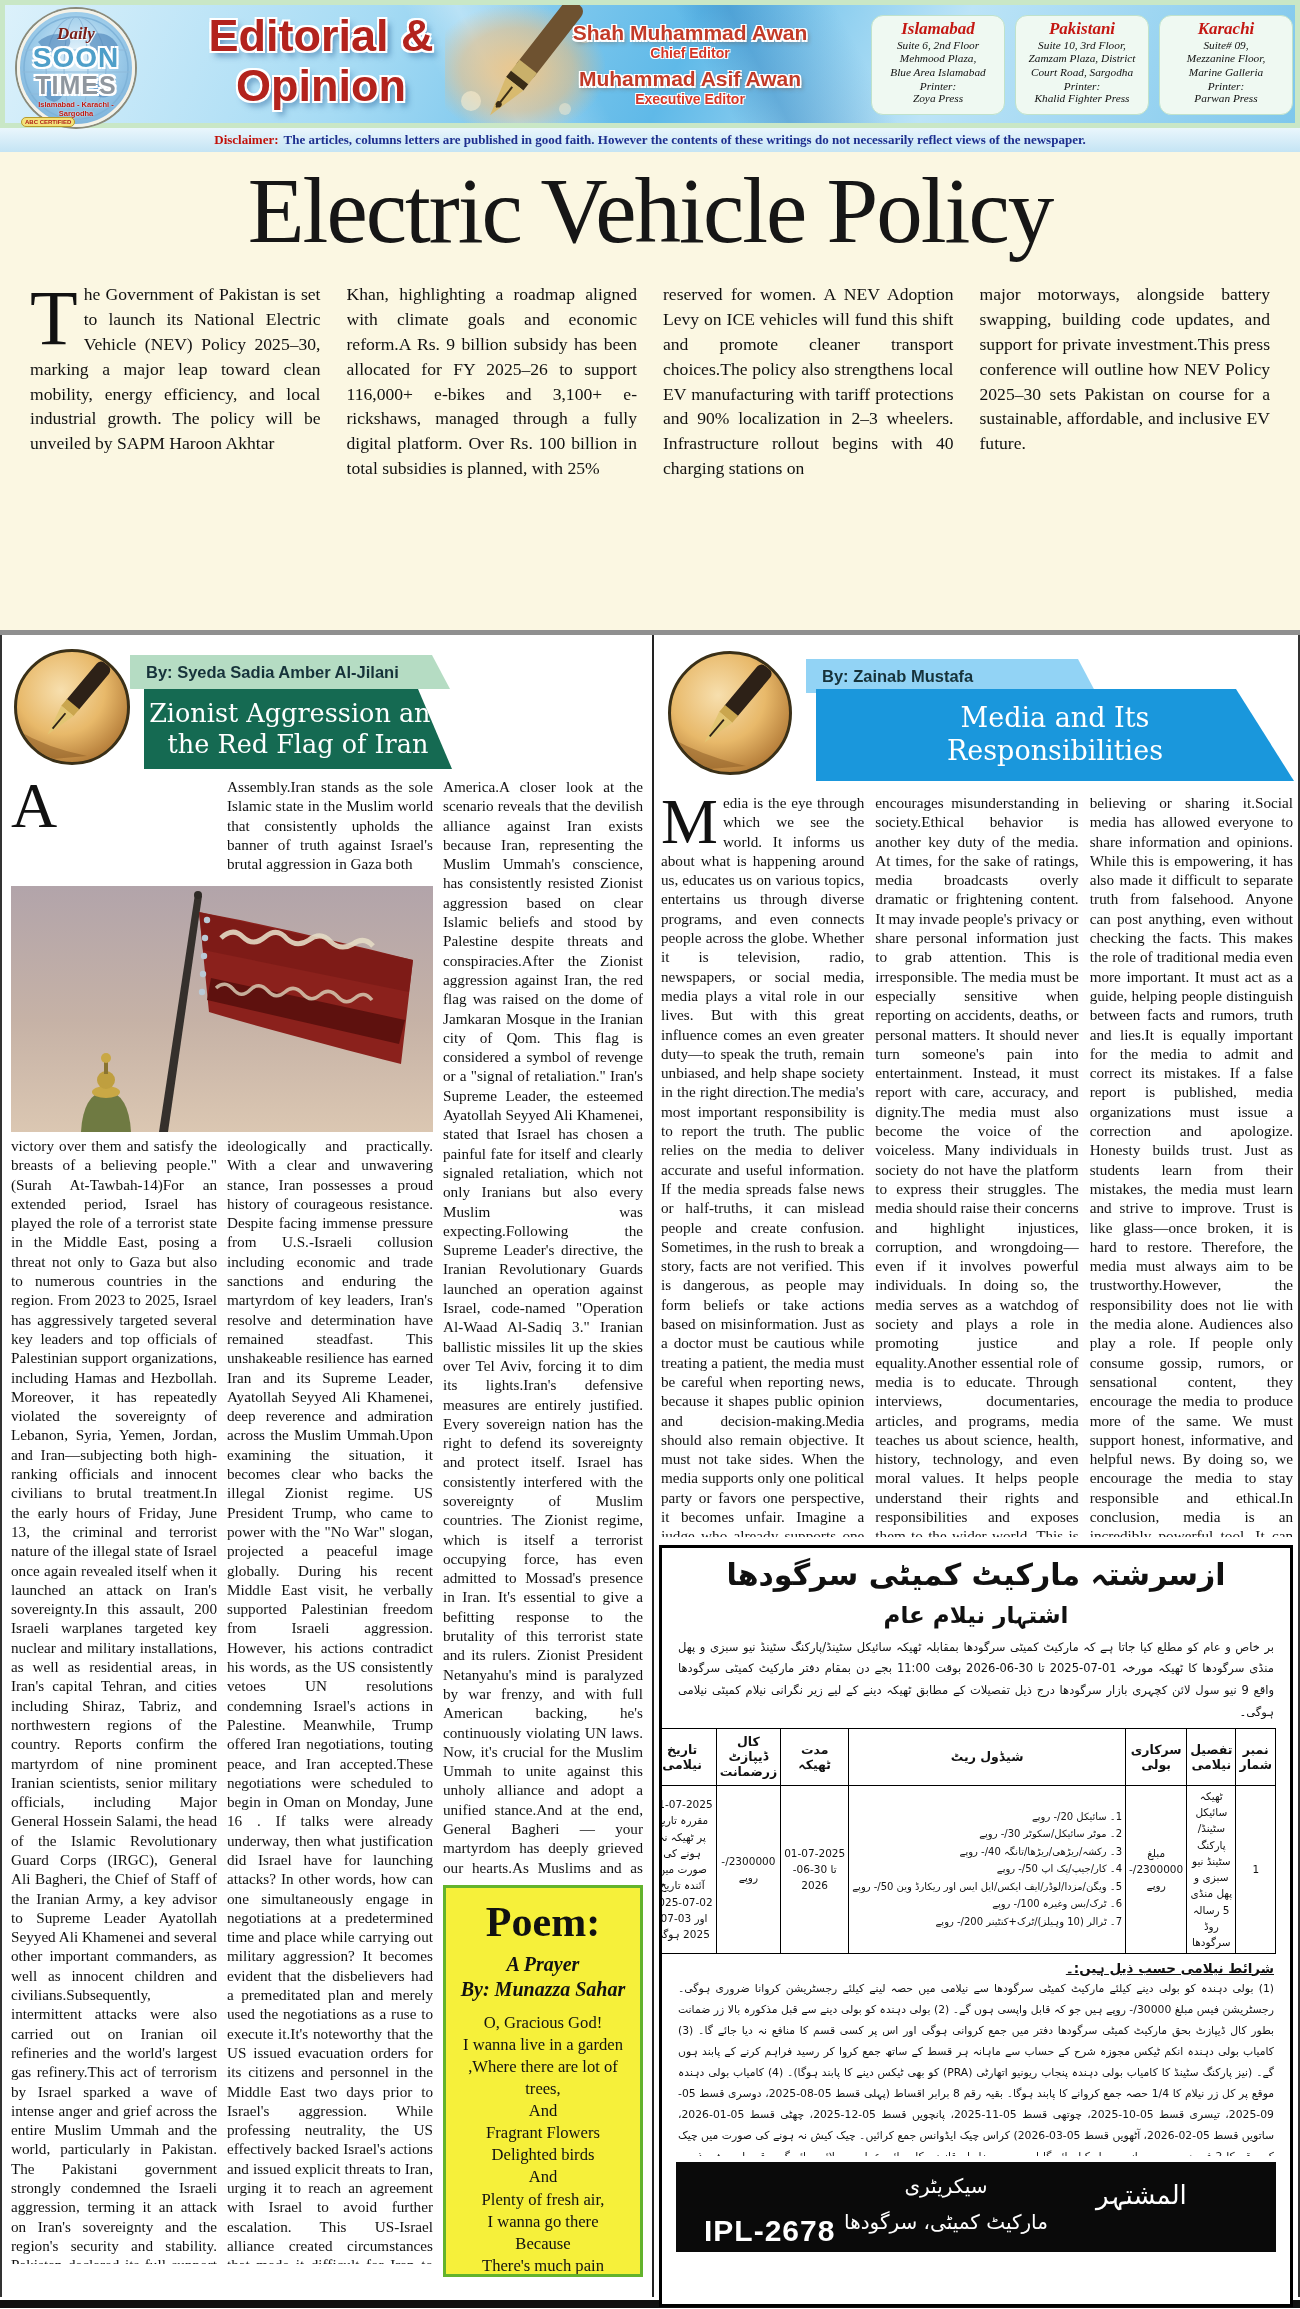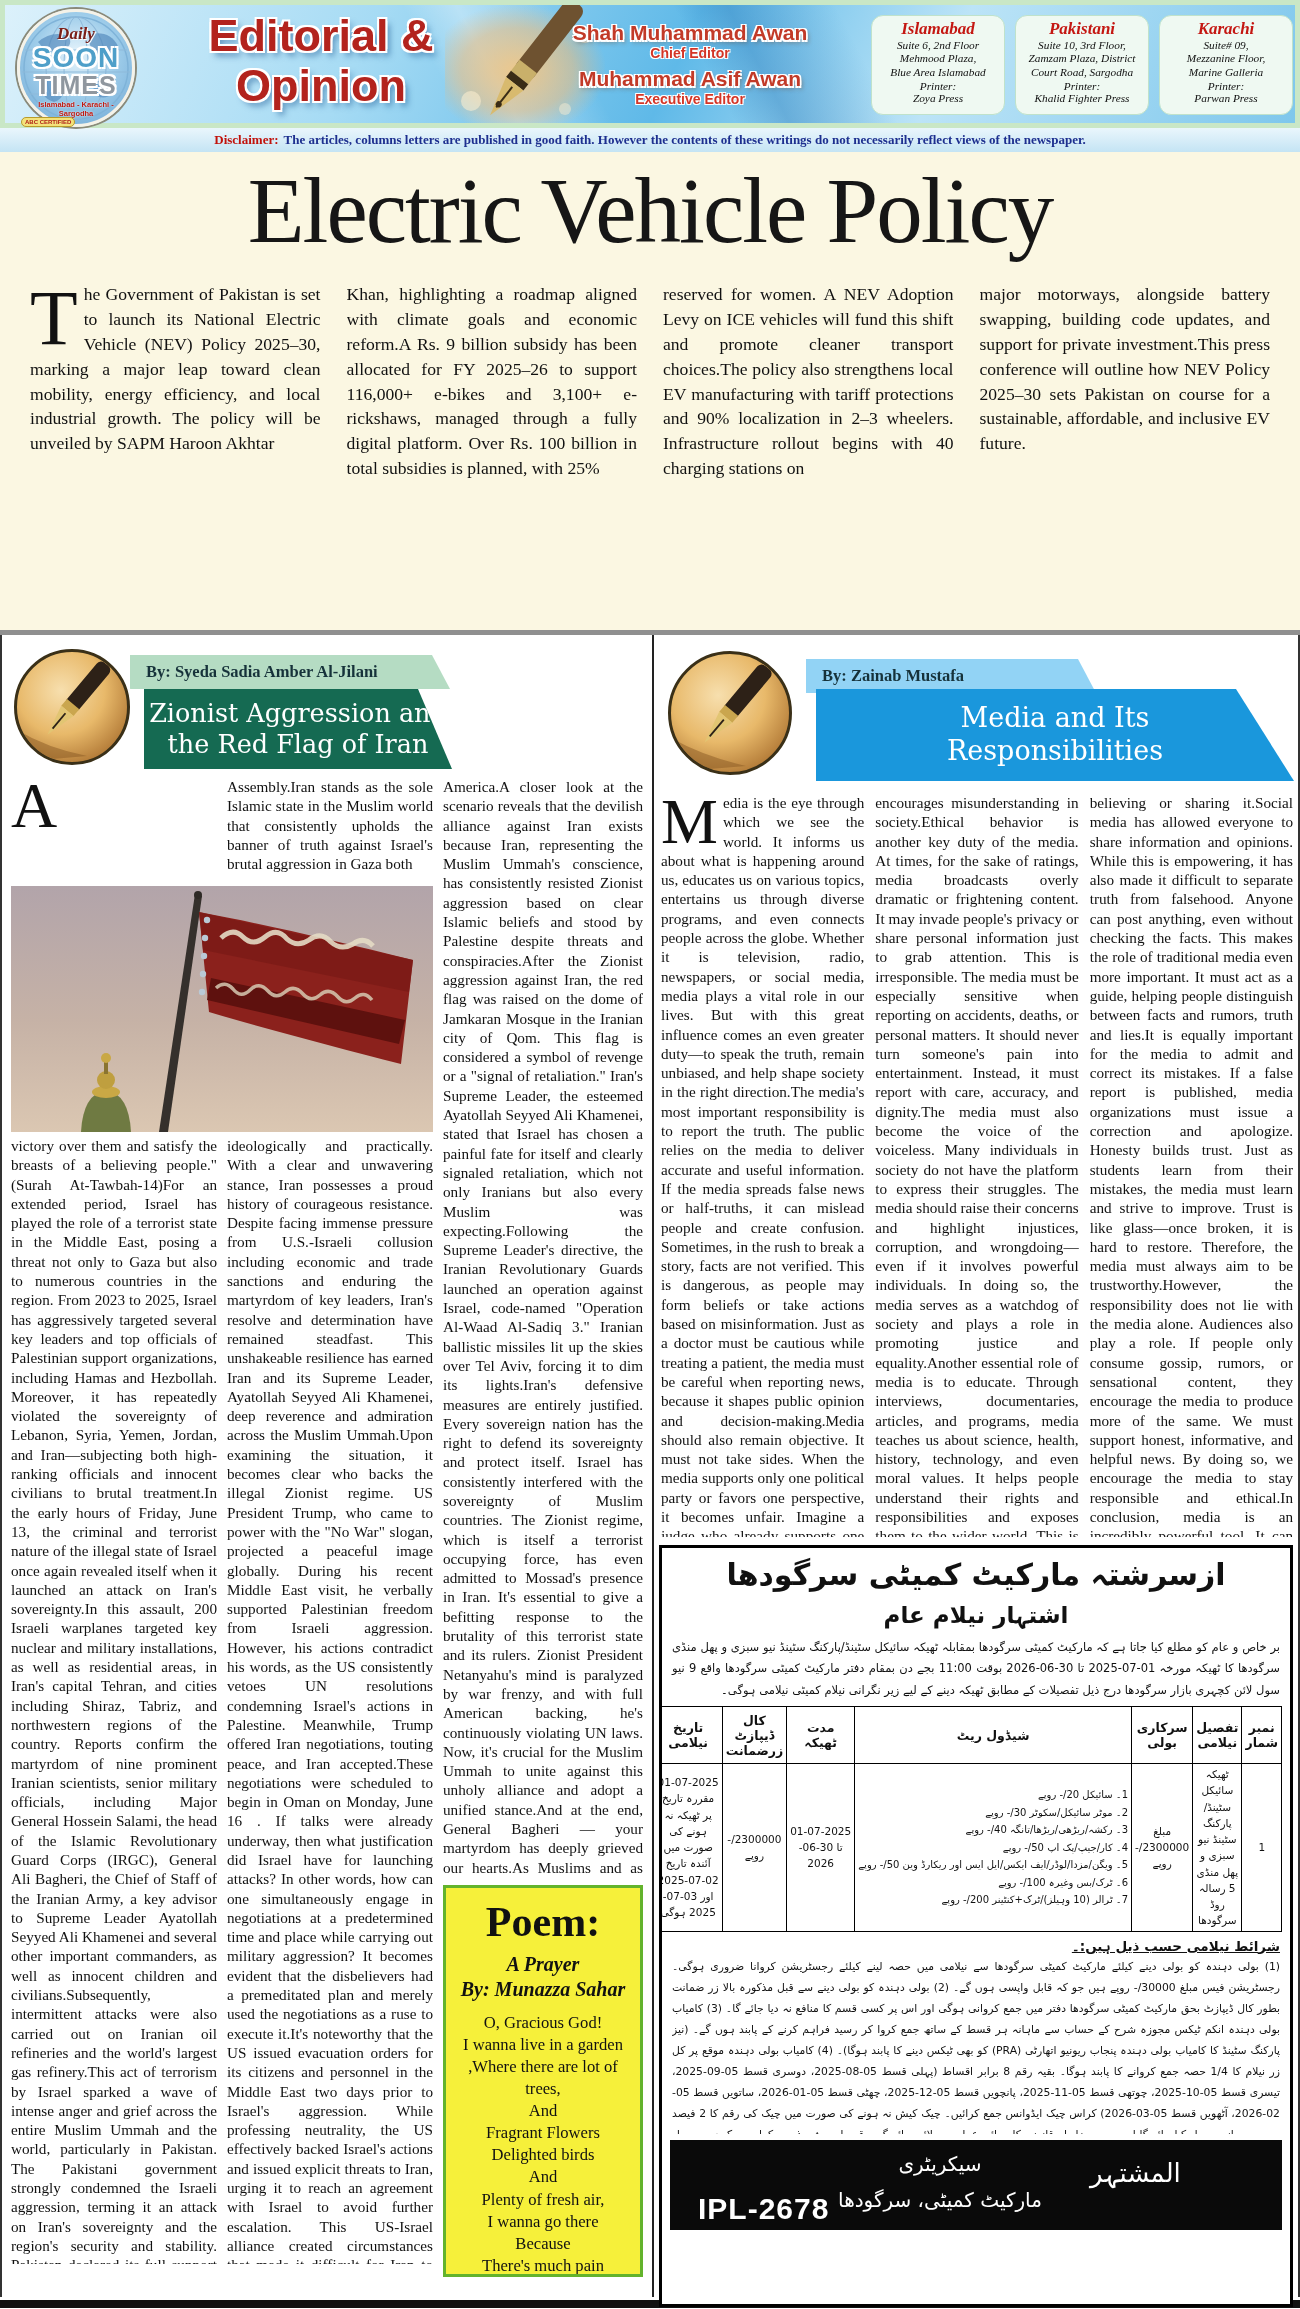--- a/index.html
+++ b/index.html
@@ -63,21 +63,21 @@
   
   .articles{display:flex;height:1662px;border-left:2px solid #333;border-right:2px solid #333;box-sizing:border-box;}
   .zionist{width:652px;border-right:2px solid #222;box-sizing:border-box;position:relative;padding-top:8px;}
   .media{width:646px;box-sizing:border-box;position:relative;padding-top:8px;}
   
   .art-header{position:relative;height:128px;}
   .pen-oval{position:absolute;width:110px;height:110px;border-radius:50%;
     background:radial-gradient(circle at 40% 35%,#f7dfae 0%,#e8b96a 45%,#a96f2e 85%,#8a5a24 100%);
     border:3px solid #3a3018;box-shadow:0 0 0 3px #fff;z-index:3;overflow:hidden;}
   .pen-oval svg{position:absolute;inset:0;}
-  .banner-by{position:absolute;height:34px;font-family:Liberation Serif, serif;font-weight:bold;
+  .banner-by{position:absolute;height:34px;font-family:Liberation Sans, sans-serif;font-weight:bold;
     font-size:16.5px;color:#16323a;line-height:34px;padding-left:16px;box-sizing:border-box;z-index:1;
     clip-path:polygon(0 0,calc(100% - 18px) 0,100% 100%,0 100%);}
   .banner-title{position:absolute;font-family:"DejaVu Serif",serif;color:#fff;text-align:center;z-index:2;
     clip-path:polygon(0 0,calc(100% - 34px) 0,100% 100%,0 100%);display:flex;flex-direction:column;justify-content:center;}
   .banner-title .tl{font-size:25.5px;line-height:1.22;}
   .z-by{left:128px;top:12px;width:320px;background:#b5dcc3;}
   .z-title{left:142px;top:46px;width:308px;height:80px;background:#156a52;}
   .m-by{left:152px;top:16px;width:290px;background:#92d3f5;}
   .m-title{left:162px;top:46px;width:478px;height:92px;background:#1a97dc;clip-path:polygon(0 0,calc(100% - 58px) 0,100% 100%,0 100%);}
   .m-title .tl{font-size:27px;}
@@ -98,21 +98,21 @@
     text-align:center;padding:8px 4px;overflow:hidden;}
   .poem-title{font-size:42px;font-weight:bold;margin:2px 0 6px;}
   .poem-sub{font-size:20px;font-weight:bold;font-style:italic;line-height:1.25;}
   .poem-by{font-size:20px;font-weight:bold;font-style:italic;line-height:1.25;margin-bottom:10px;}
   .poem-line{font-size:16.6px;line-height:1.33;}
   
   .m-cols{display:flex;gap:11px;padding:0 7px;margin-top:8px;}
   .m-cols .acol{width:204px;height:744px;}
   
   .ad-box{margin:8px 7px 0 5px;border:3px solid #000;box-sizing:border-box;height:762px;overflow:hidden;
-    padding:6px 8px;direction:rtl;font-family:"DejaVu Sans",sans-serif;background:#fff;}
+    padding:6px 14px;direction:rtl;font-family:"DejaVu Sans",sans-serif;background:#fff;}
   .ad-heading{text-align:center;font-size:30px;font-weight:bold;line-height:1.4;}
   .ad-subheading{text-align:center;font-size:23px;font-weight:bold;line-height:1.5;margin-top:2px;}
   .ad-intro{font-size:11.5px;line-height:1.9;text-align:justify;margin:4px 2px;}
   .ad-table{width:100%;border-collapse:collapse;direction:rtl;}
   .ad-table th,.ad-table td{border:1.6px solid #000;padding:2px 3px;}
   .ad-table th{font-size:12.5px;font-weight:bold;height:52px;}
   .ad-table td{font-size:10.5px;line-height:1.55;text-align:center;vertical-align:middle;}
   .sched-line{font-size:10px;line-height:1.75;text-align:right;white-space:nowrap;overflow:hidden;}
   .ad-cond-title{font-size:13.5px;font-weight:bold;text-decoration:underline;margin:6px 2px 2px;}
   .ad-conditions{font-size:10.8px;line-height:1.95;text-align:justify;height:178px;overflow:hidden;margin:0 2px;}

